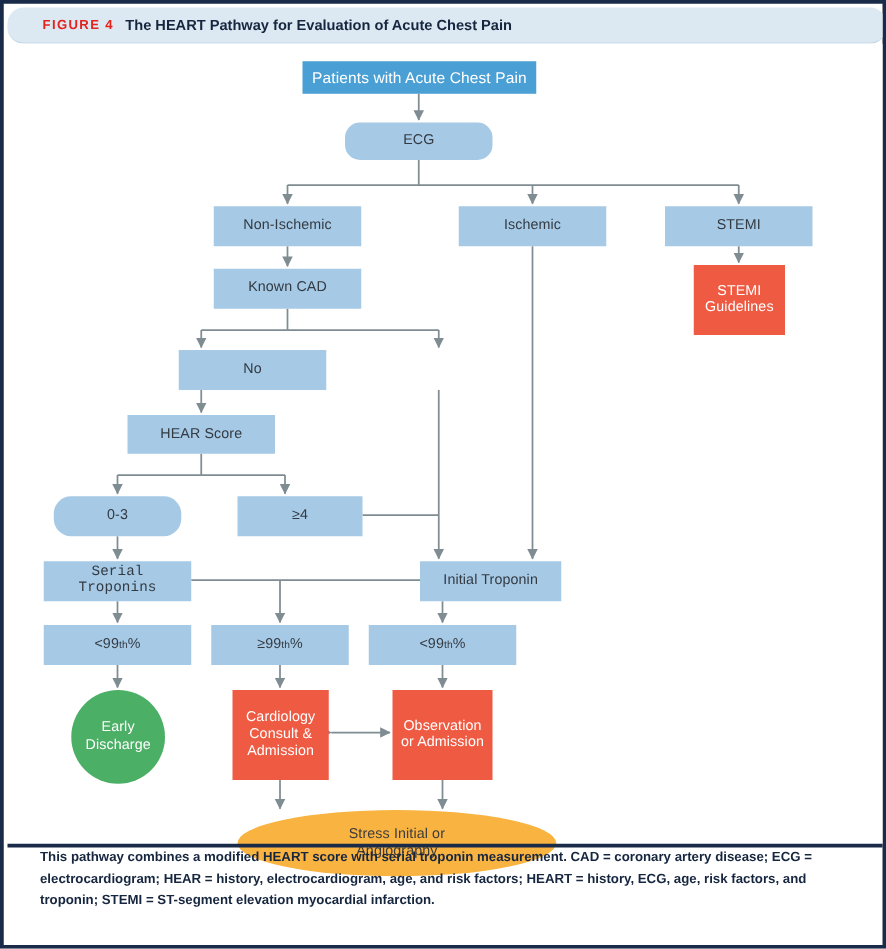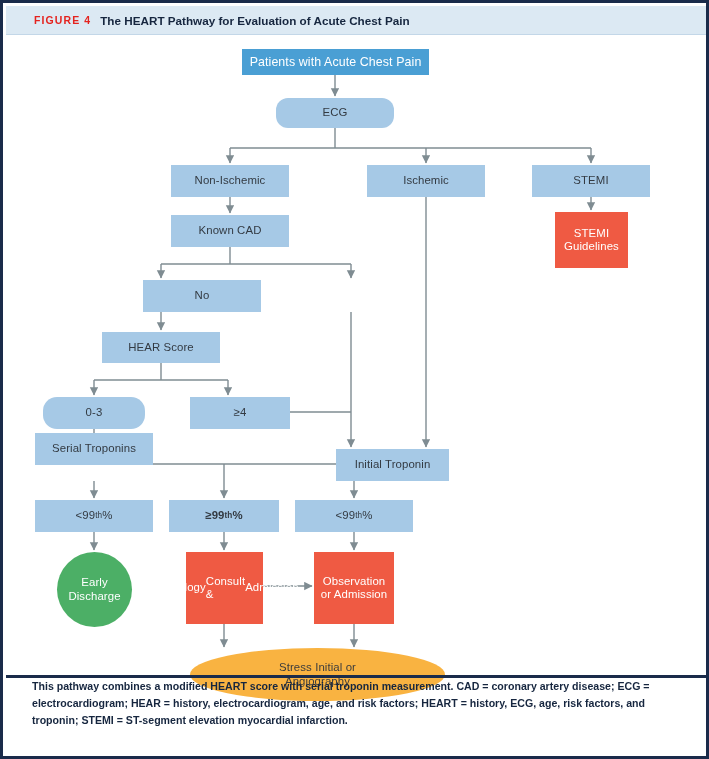--- a/index.html
+++ b/index.html
@@ -19,20 +19,21 @@
   
   #fig-header {
     position: absolute;
     left: 3px; top: 3px;
     width: 703px; height: 29px;
     background: #dce9f3;
     border-bottom: 1px solid #c3d7e8;
     display: flex; align-items: center;
     padding-left: 28px;
     white-space: nowrap;
+    border-radius: 13px;
   }
   #fig-header .fig-num {
     color: #e4231f;
     font-size: 10.5px;
     font-weight: bold;
     letter-spacing: 1.1px;
     margin-right: 9px;
   }
   #fig-header .fig-title {
     color: #16263f;
@@ -46,21 +47,21 @@
     width: 703px; height: 640px;
     background: #ffffff;
   }
   #wires { position: absolute; left: 0; top: 0; width: 703px; height: 640px; }
   
   .node {
     position: absolute;
     display: flex;
     align-items: center;
     justify-content: center;
-    text-align: left;
+    text-align: center;
     line-height: 1.18;
     color: #333a42;
     font-size: 11.4px;
     letter-spacing: .1px;
     padding: 2px 4px;
   }
   .node.blue       { background: #a6c9e6; }
   .node.blue-dark  { background: #4a9fd4; color: #ffffff; font-size: 12.4px; }
   .node.red        { background: #ef5a43; color: #ffffff; }
   .node.green      { background: #4caf66; color: #ffffff; border-radius: 50%; }
@@ -179,48 +180,48 @@
 
     <div class="node blue" style="left:96px; top:245px; width:118px; height:32px;margin-left:41px;">No</div>
 
 
     <div class="node blue" style="left:96px; top:297px; width:118px; height:31px;">HEAR Score</div>
 
     <div class="node blue" style="left:37px; top:362px; width:102px; height:32px;border-radius:14px;">0-3</div>
 
     <div class="node blue" style="left:184px; top:362px; width:100px; height:32px;">≥4</div>
 
-    <div class="node blue" style="left:29px; top:398px; width:118px; height:32px;">Serial Troponins</div>
+    <div class="node blue" style="left:29px; top:414px; width:118px; height:32px;font-family:Liberation Mono, monospace;">Serial Troponins</div>
 
     <div class="node blue" style="left:330px; top:414px; width:113px; height:32px;">Initial Troponin</div>
 
     <div class="node blue" style="left:29px; top:465px; width:118px; height:32px;">
       <span>&lt;99</span>
         <sup>th</sup>
         <span> %</span>
     </div>
 
-    <div class="node blue" style="left:163px; top:465px; width:110px; height:32px;font-weight:bold;">
+    <div class="node blue" style="left:163px; top:465px; width:110px; height:32px;">
       <span>≥99</span>
         <sup>th</sup>
         <span> %</span>
     </div>
 
     <div class="node blue" style="left:289px; top:465px; width:118px; height:32px;">
       <span>&lt;99</span>
         <sup>th</sup>
         <span> %</span>
     </div>
 
     <div class="node green" style="left:51px; top:517px; width:75px; height:75px; flex-direction:column;">
       <span>Early</span>
       <span>Discharge</span>
     </div>
 
-    <div class="node red" style="left:180px; top:517px; width:77px; height:72px; flex-direction:row;">
+    <div class="node red" style="left:180px; top:517px; width:77px; height:72px; flex-direction:column;">
       <span>Cardiology</span>
       <span>Consult &amp;</span>
       <span>Admission</span>
     </div>
 
     <div class="node red" style="left:308px; top:517px; width:80px; height:72px; flex-direction:column;">
       <span>Observation</span>
       <span>or Admission</span>
     </div>
 

